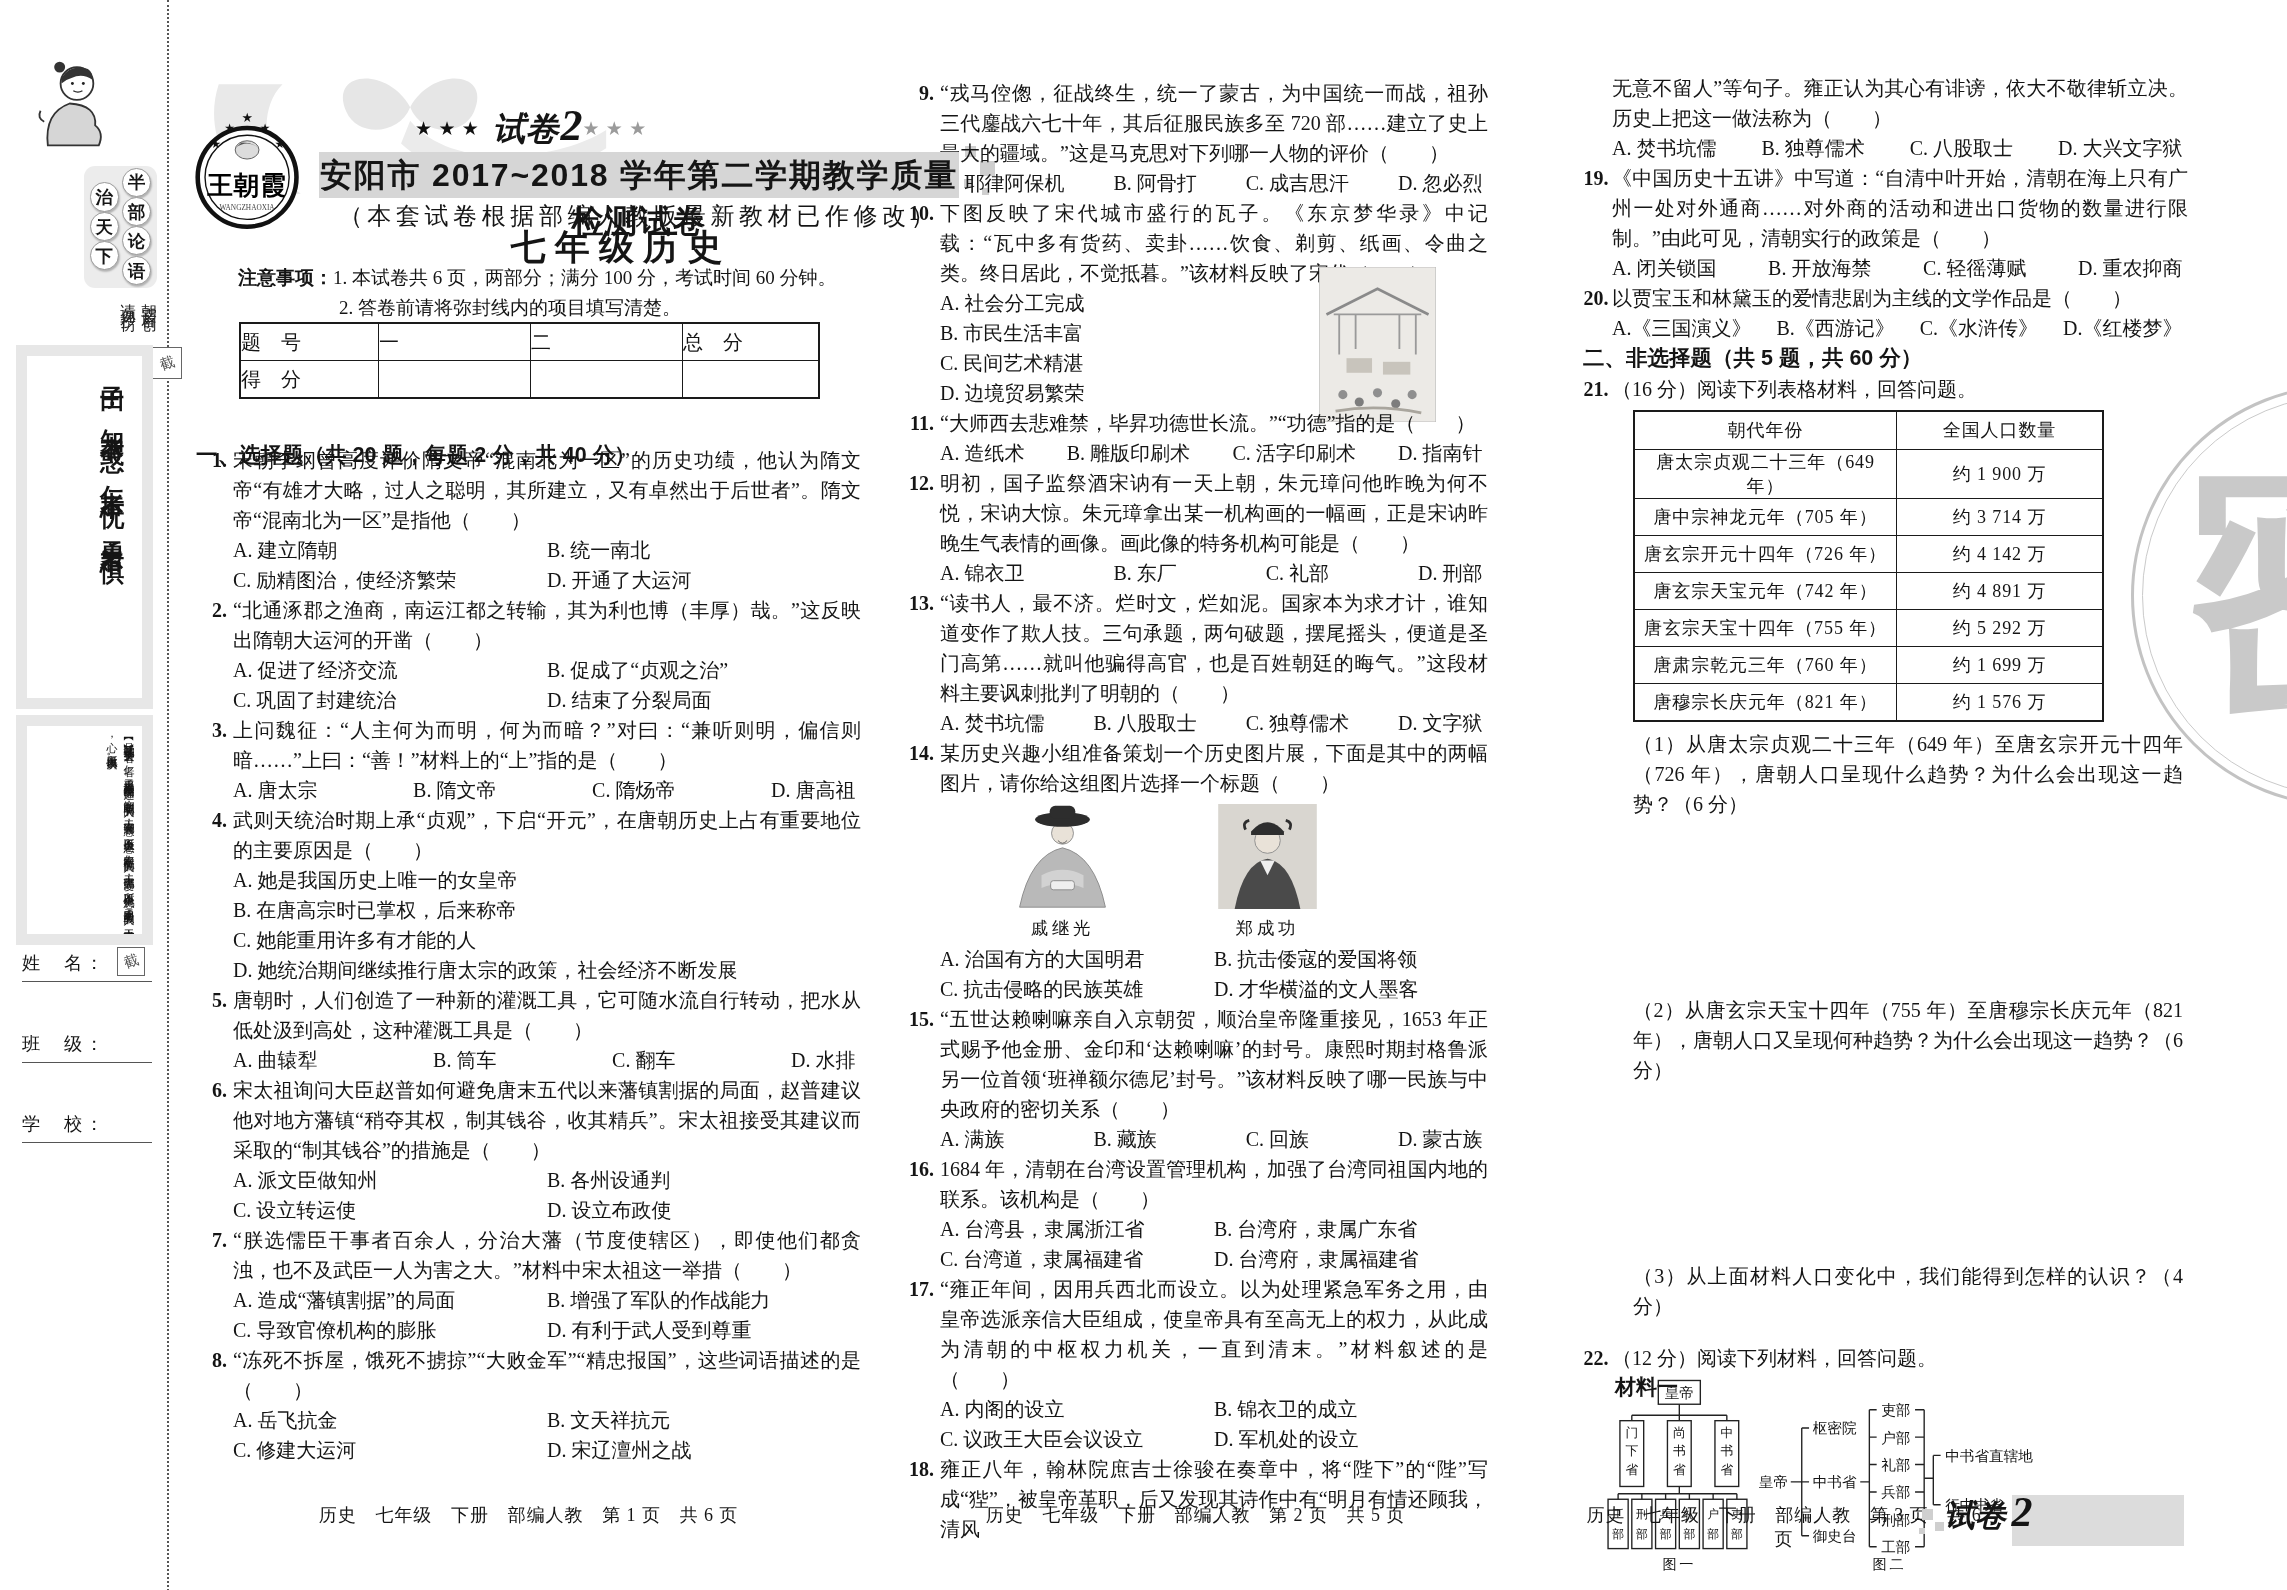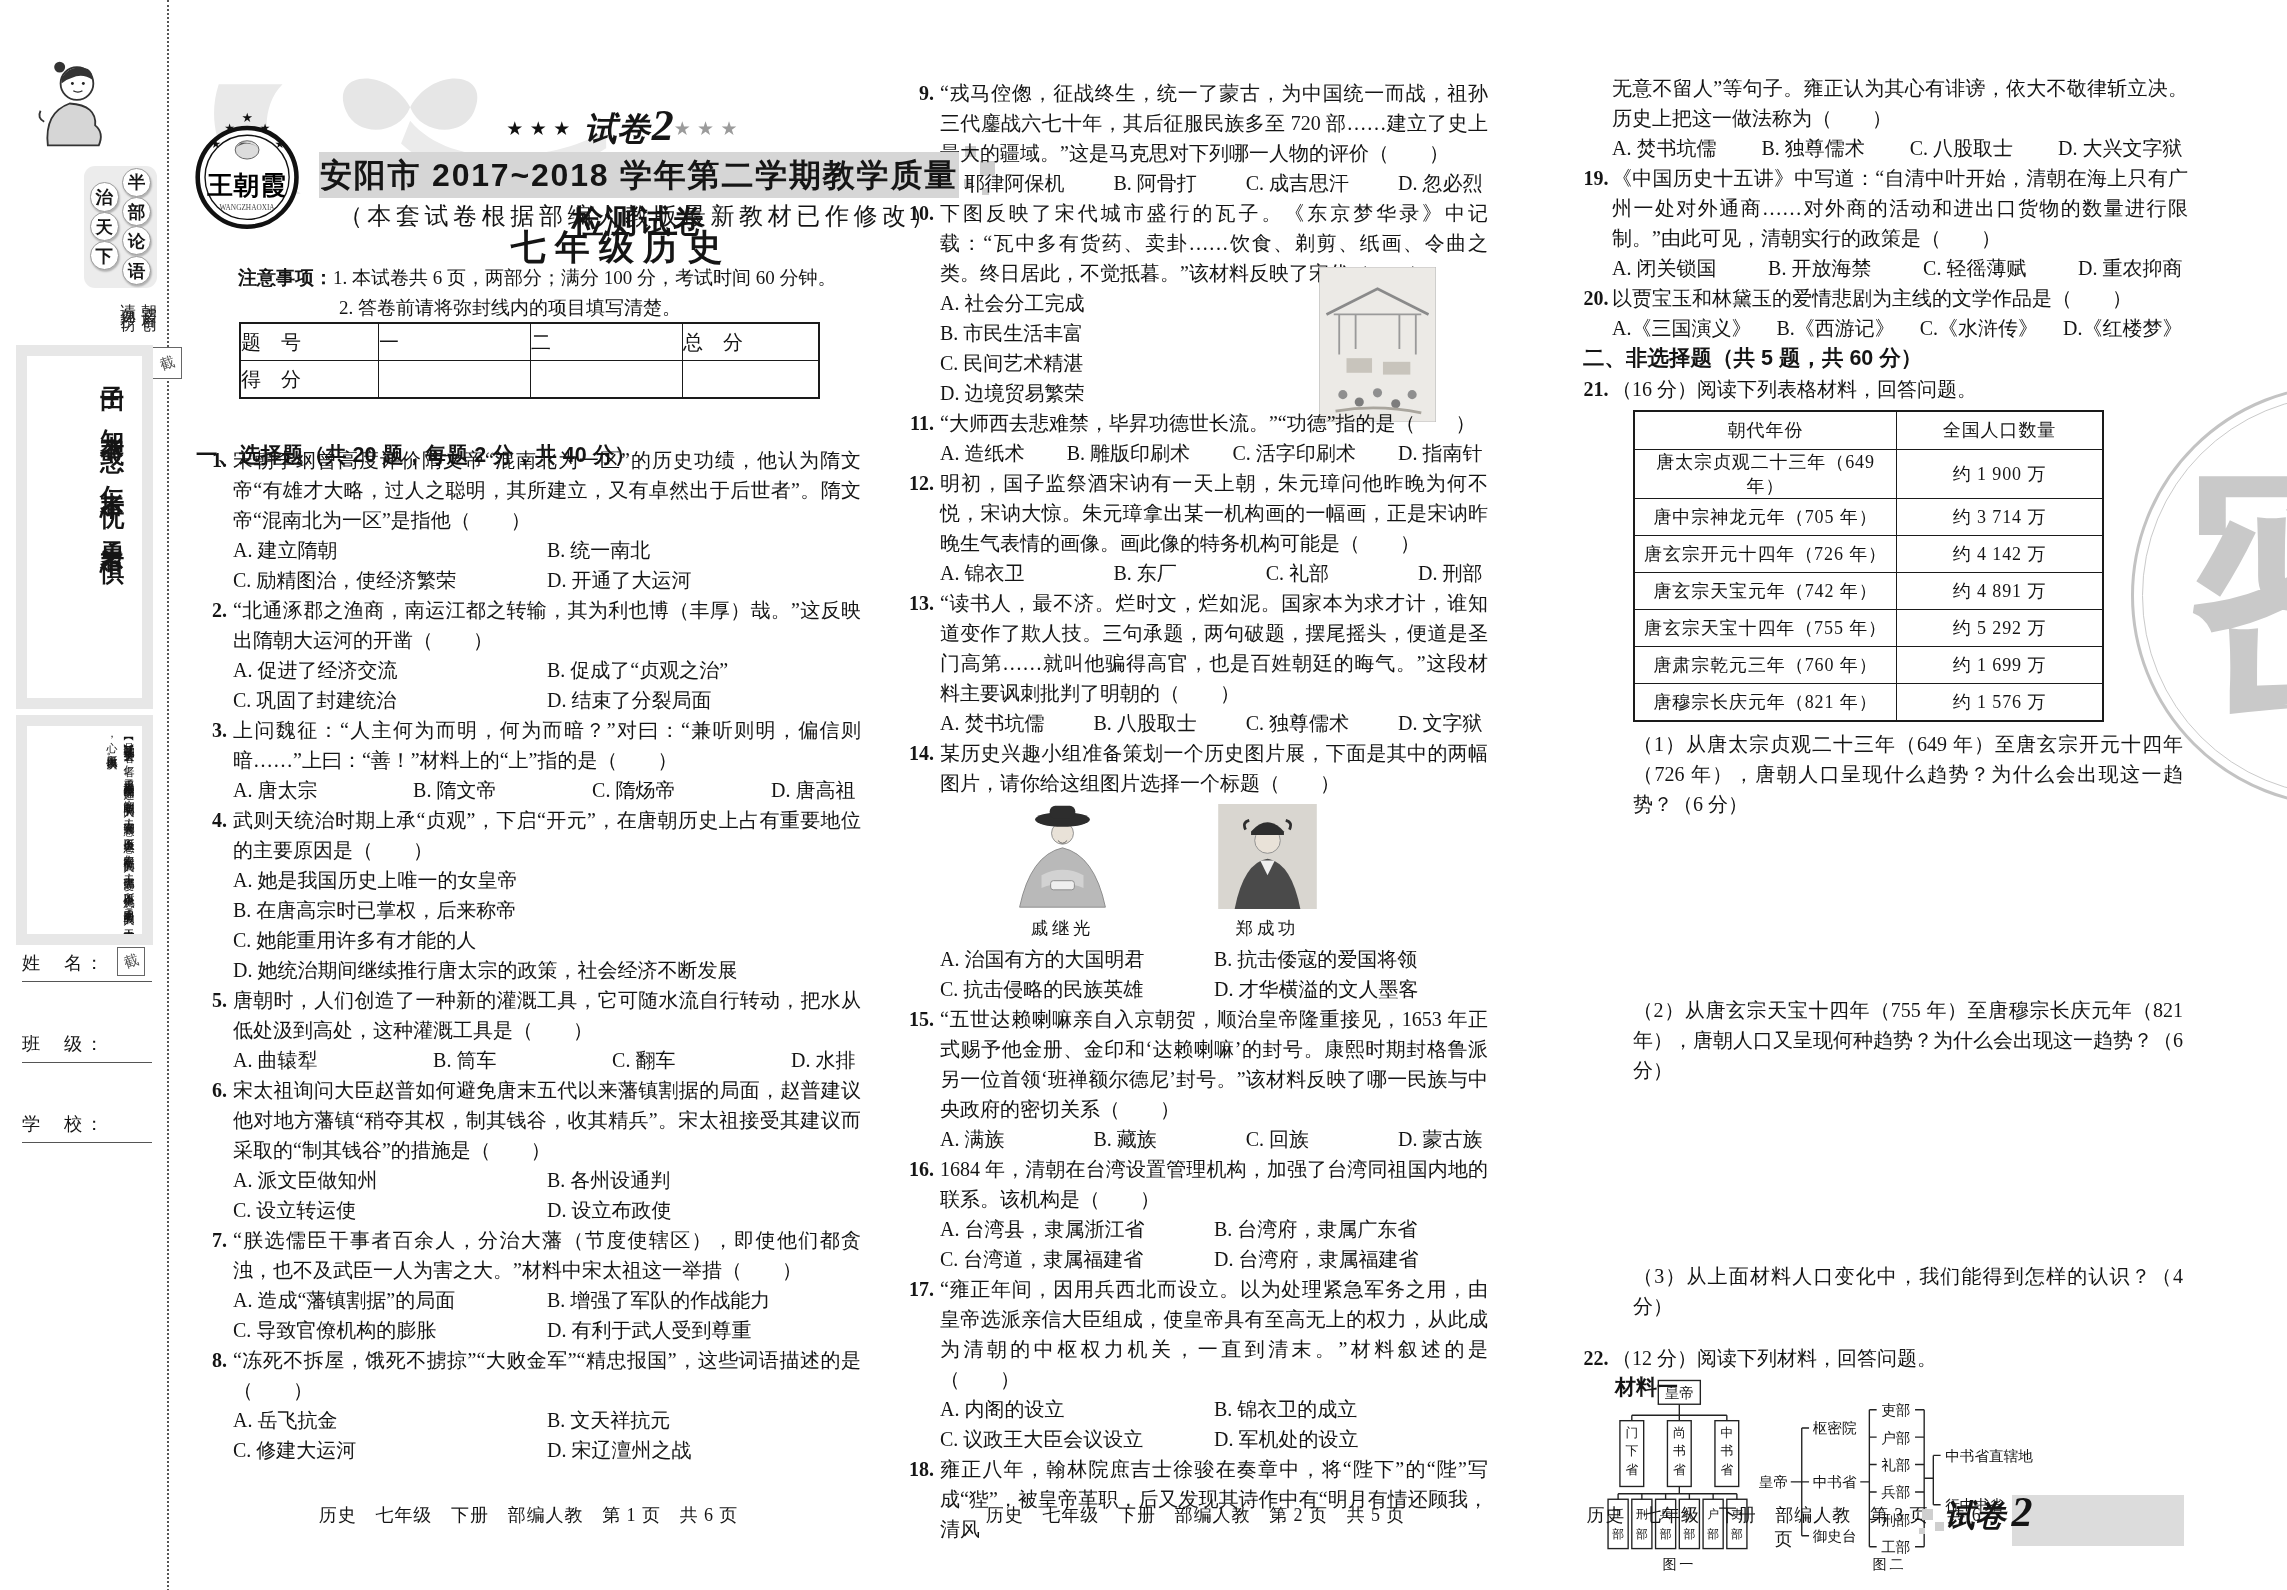--- a/index.html
+++ b/index.html
@@ -43,21 +43,21 @@
   .opts{margin-left:37px;font-size:20px;line-height:30px;}
   #col3 .opts{margin-left:29px;}
   .c1{display:grid;grid-template-columns:1fr;}
   .c2{display:grid;grid-template-columns:1fr 1fr;}
   .c4{display:flex;justify-content:space-between;padding-right:5.5px;text-align:center;}
   .hsec{margin:0;font-weight:bold;font-size:21.5px;line-height:31px;}
   
   .header{position:relative;height:372px;}
   .ribbon{position:absolute;left:-13.7px;top:-16.4px;z-index:0;}
   .logo{position:absolute;left:-1.8px;top:33px;z-index:2;}
-  .stars{position:absolute;left:219px;top:27.4px;width:329px;text-align:right;z-index:1;white-space:nowrap;}
+  .stars{position:absolute;left:219px;top:27.4px;width:329px;text-align:left;z-index:1;white-space:nowrap;}
   .stars .stb{color:#111;font-size:19px;letter-spacing:6.4px;vertical-align:5.5px;}
   .stars .stg{color:#9b9b9b;font-size:19px;letter-spacing:6.4px;vertical-align:5.5px;}
   .stars .tj{font-style:italic;font-weight:bold;font-size:33px;margin:0 1.8px 0 7.3px;}
   .stars .t2{font-style:italic;font-weight:bold;font-size:44px;}
   .tbar{position:absolute;left:123px;top:79px;width:640px;height:46px;background:#d6d6d6;z-index:1;
         text-align:center;line-height:46px;font-weight:bold;font-size:32px;letter-spacing:1.8px;}
   .subt{position:absolute;left:123px;top:127px;width:640px;text-align:center;font-size:24px;letter-spacing:4.6px;z-index:1;}
   .subject{position:absolute;left:105px;top:151px;width:640px;text-align:center;font-weight:bold;
            font-size:35px;letter-spacing:9.1px;z-index:1;}
   .notice{position:absolute;left:42px;top:190px;width:605px;font-size:19px;line-height:30px;z-index:1;}

